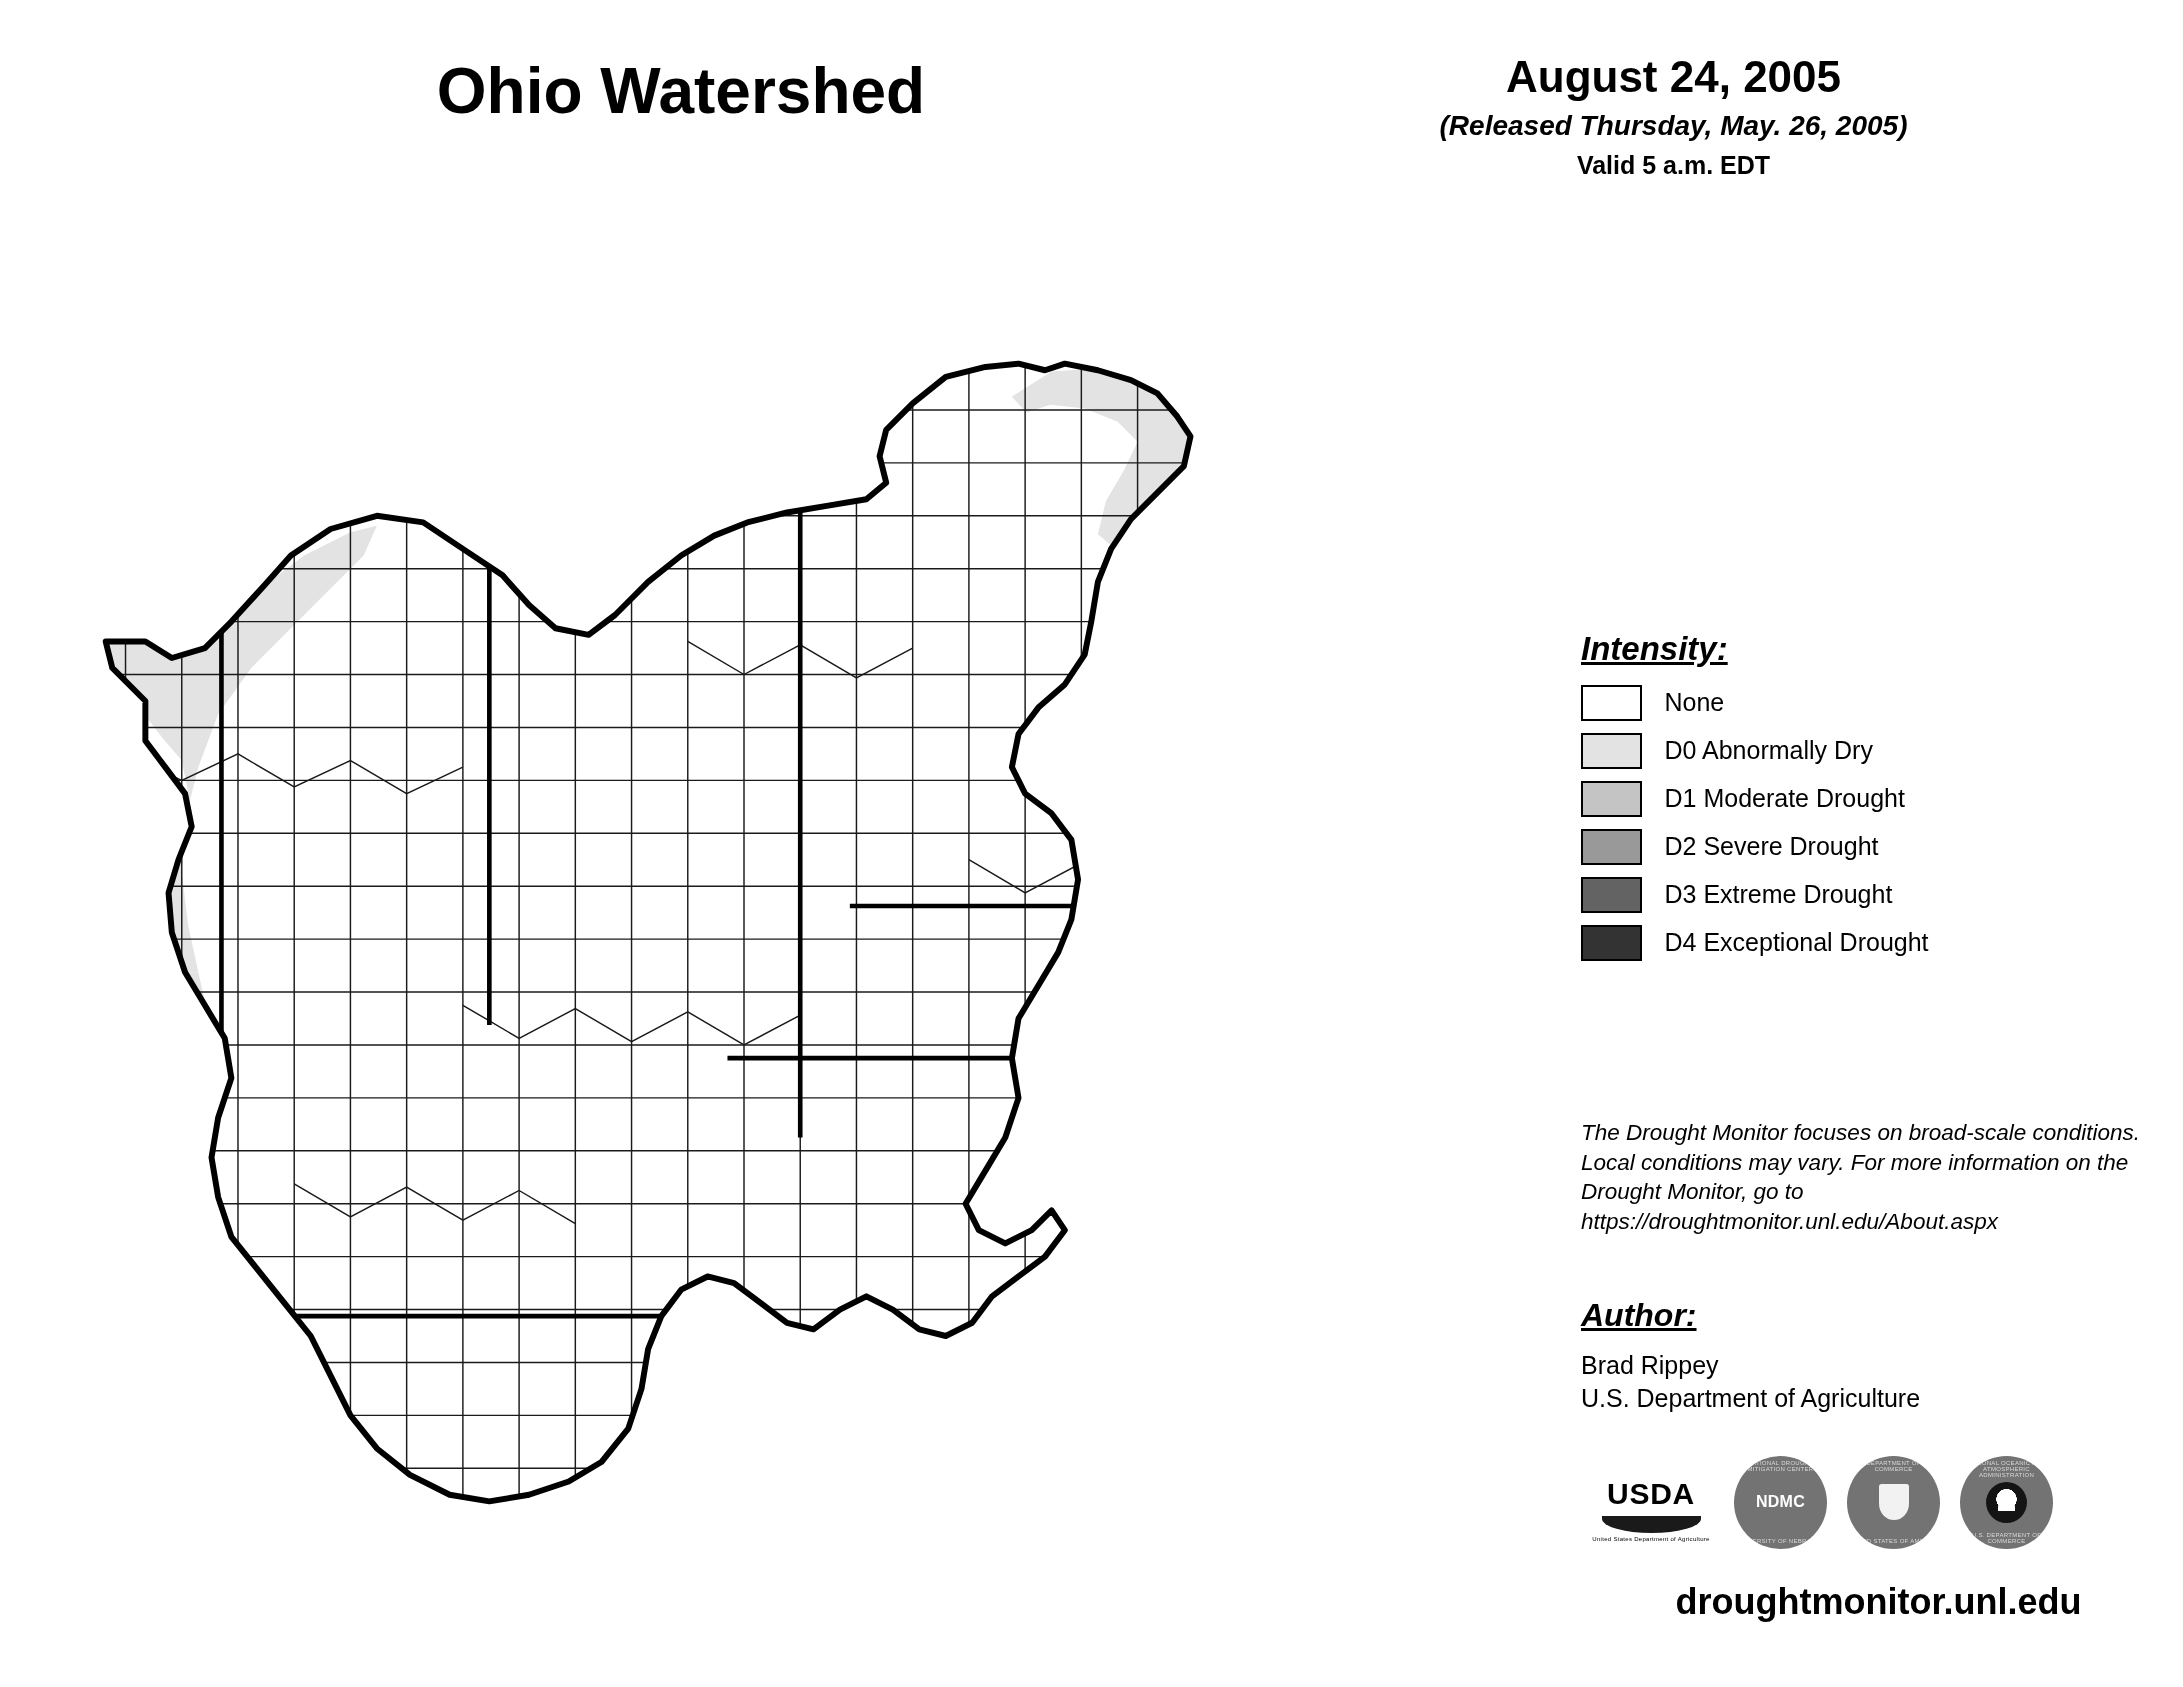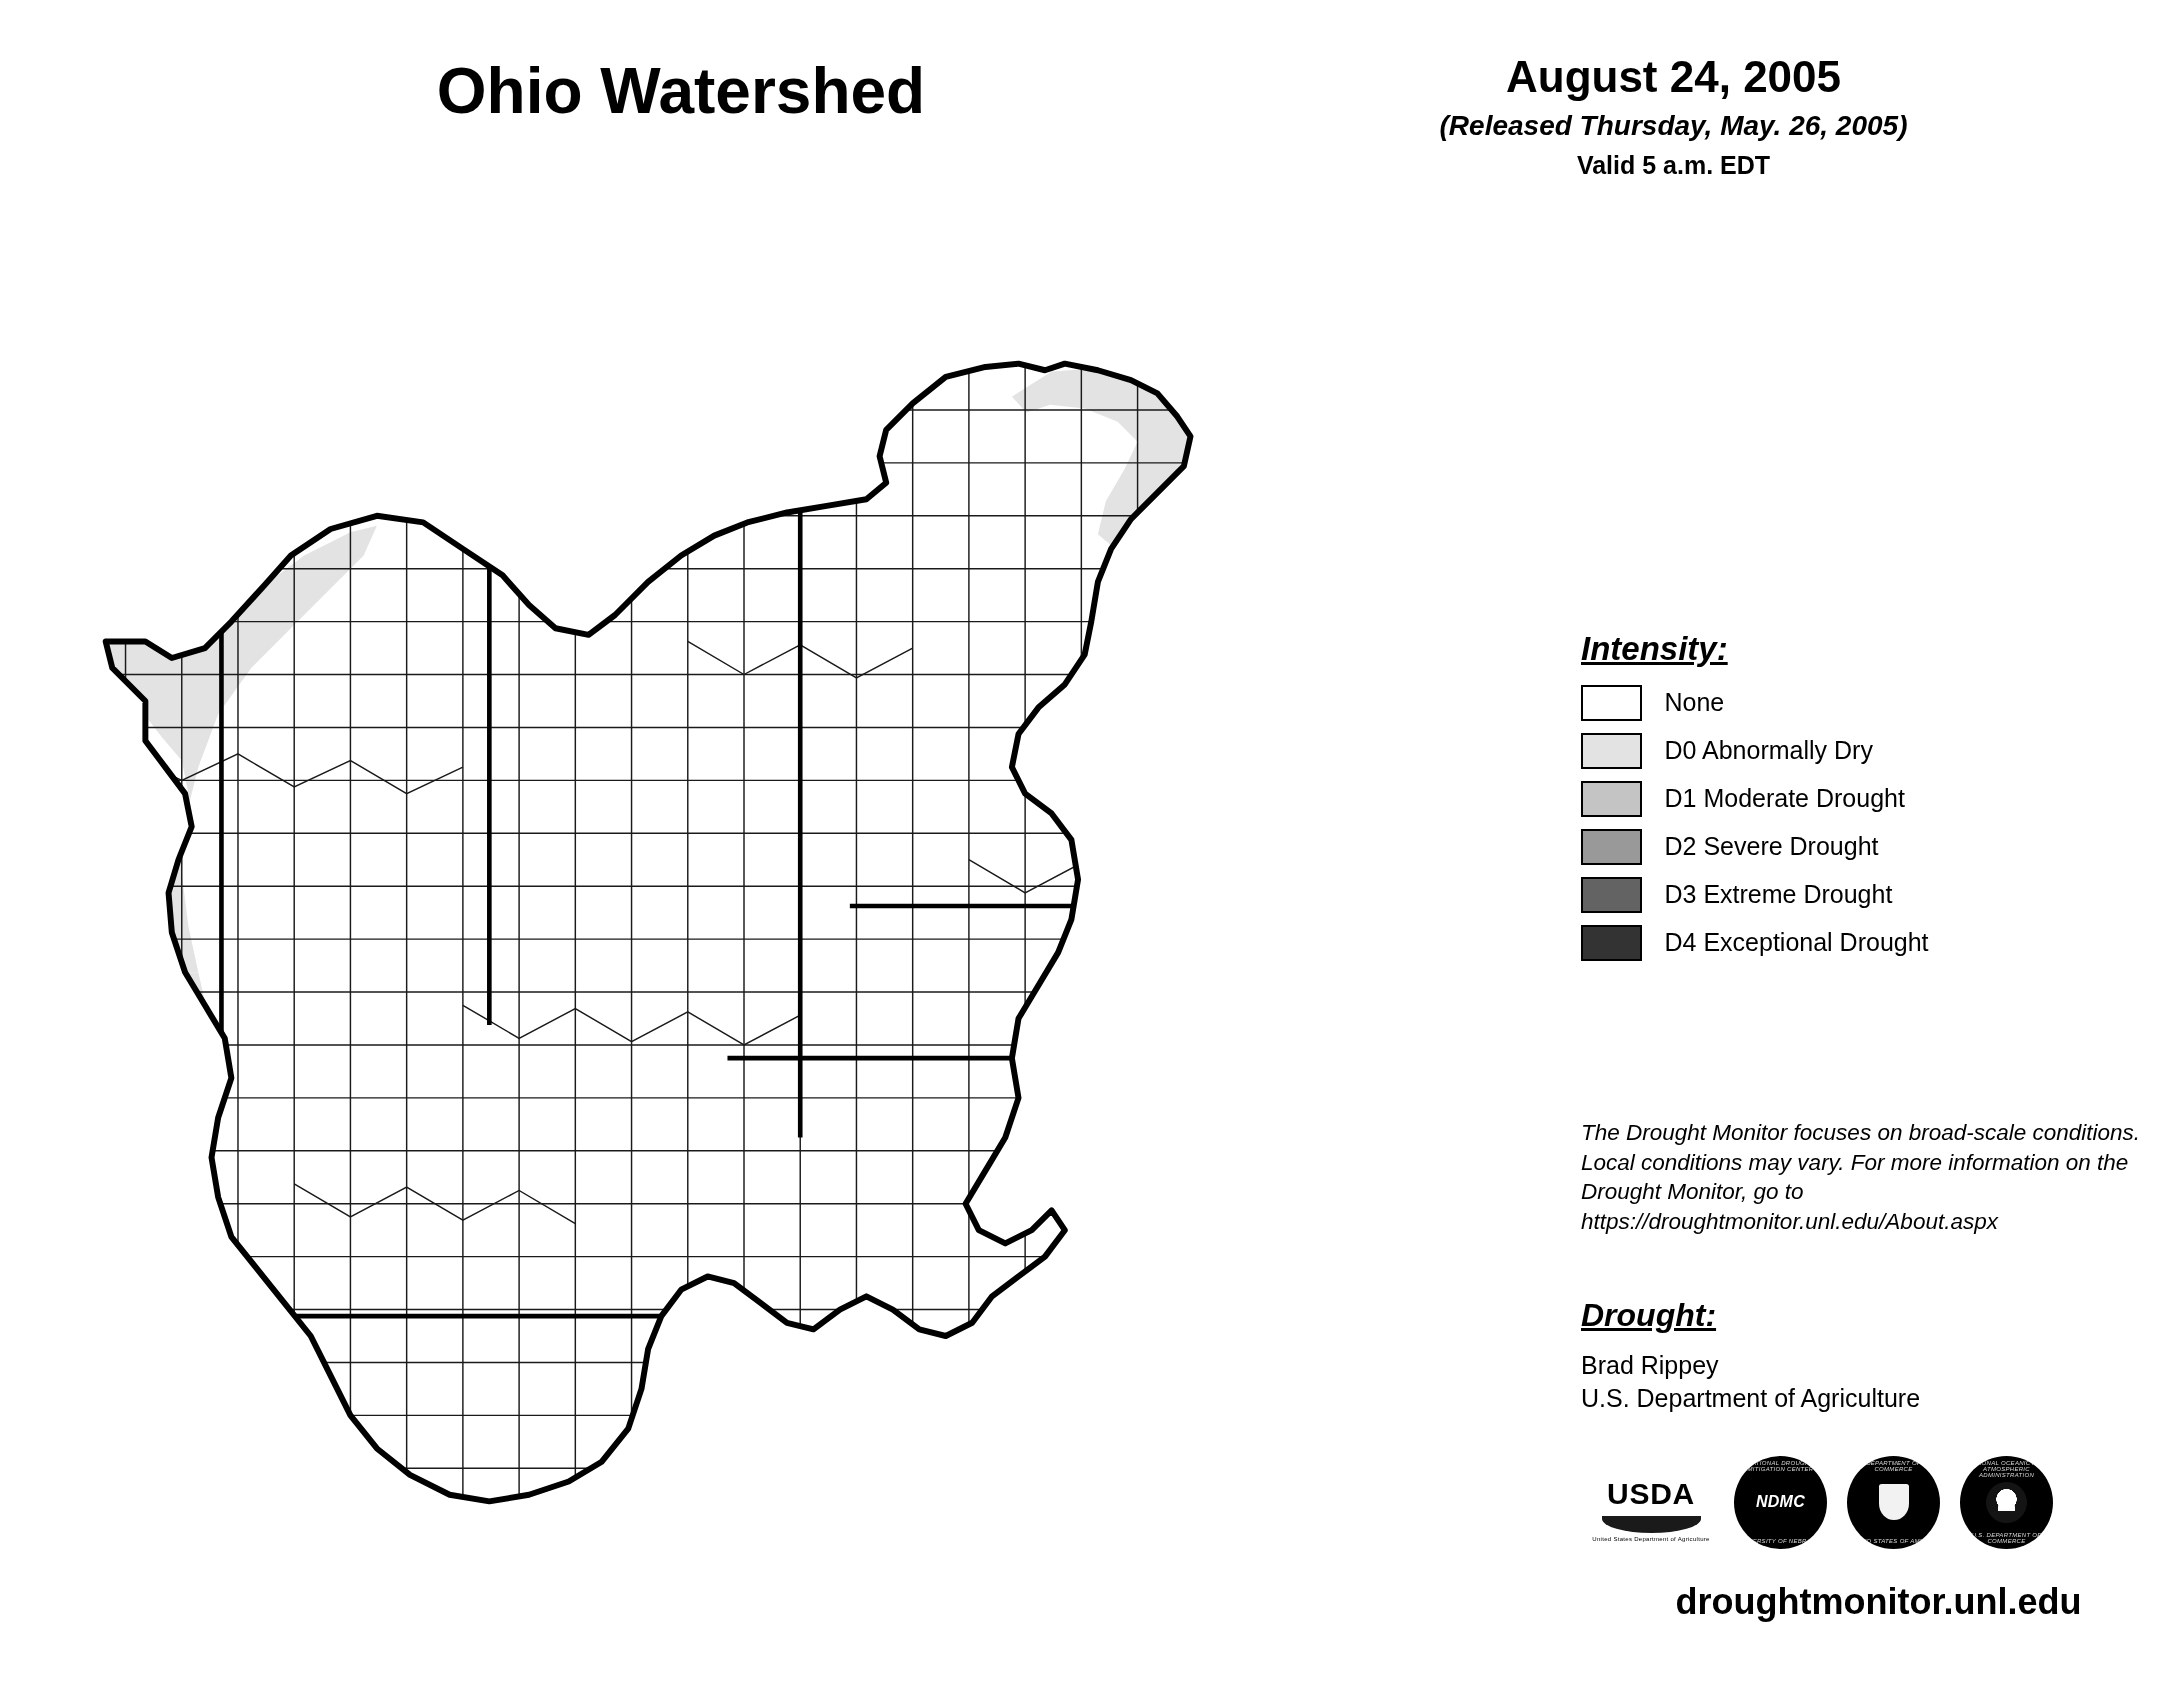--- a/index.html
+++ b/index.html
@@ -178,28 +178,27 @@
   }
   .logo-usda .usda-sub {
     font-size: 6px;
     margin-top: 2.6px;
     letter-spacing: 0.3px;
   }
   .logo-circle {
     width: 93px;
     height: 93px;
     border-radius: 50%;
-    background: #000000;
+    background: #737373;
     color: #ffffff;
     display: flex;
     align-items: center;
     justify-content: center;
     position: relative;
     overflow: hidden;
-    font-style: italic;
   }
   .logo-circle .ring-text {
     position: absolute;
     top: 4px;
     left: 0;
     right: 0;
     text-align: center;
     font-size: 6px;
     color: #d8d8d8;
     letter-spacing: 0.3px;
@@ -419,21 +418,21 @@
   </div>
   <div class="legend-row">
     <span class="legend-swatch" style="background:#333333"></span>
     <span class="legend-label">D4 Exceptional Drought</span>
   </div>
 </div>
 
 <div id="disclaimer">The Drought Monitor focuses on broad-scale conditions. Local conditions may vary. For more information on the Drought Monitor, go to https://droughtmonitor.unl.edu/About.aspx</div>
 
 <div id="author-block">
-  <div id="author-heading">Drought:</div>
+  <div id="author-heading">Author:</div>
   <div class="author-line">Brad Rippey</div>
   <div class="author-line">U.S. Department of Agriculture</div>
 </div>
 
 <div id="logo-strip">
   <div class="logo logo-usda">
     <div class="usda-word">USDA</div>
     <div class="usda-swoosh"></div>
     <div class="usda-sub">United States Department of Agriculture</div>
   </div>

